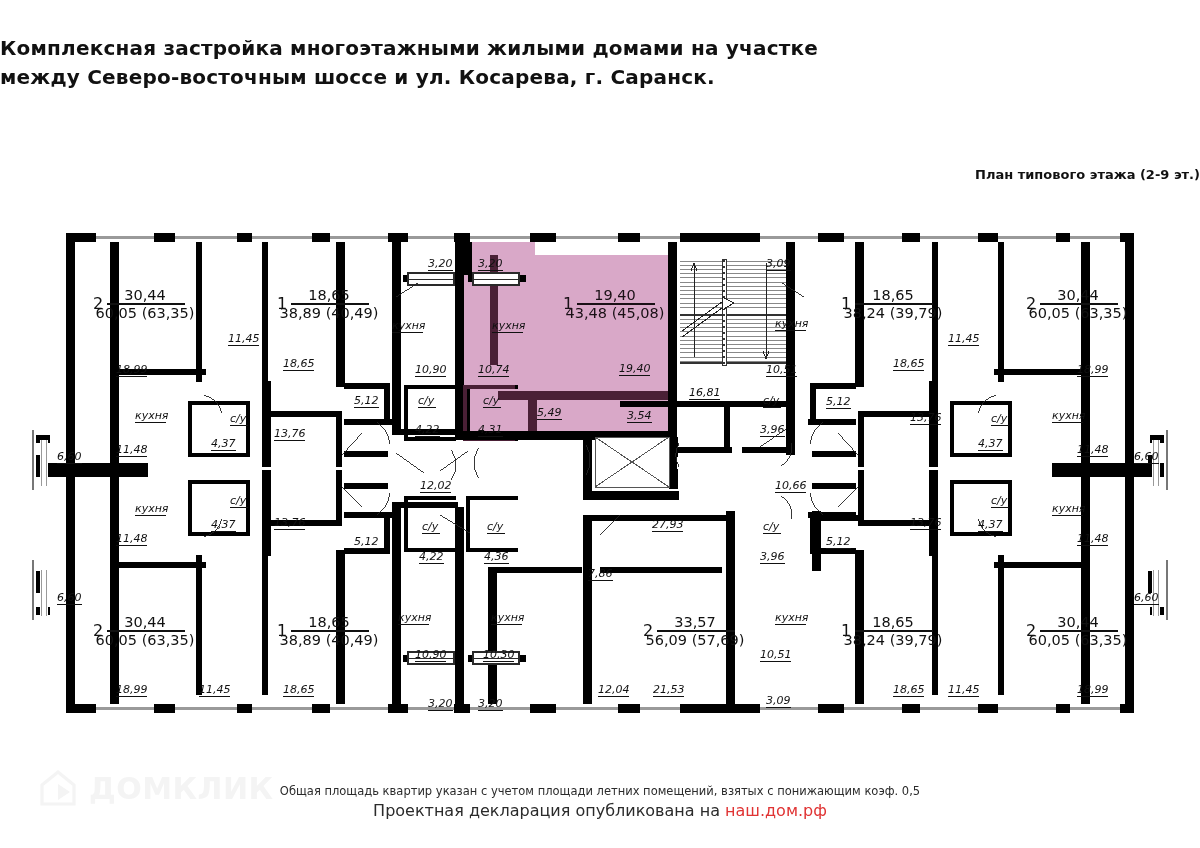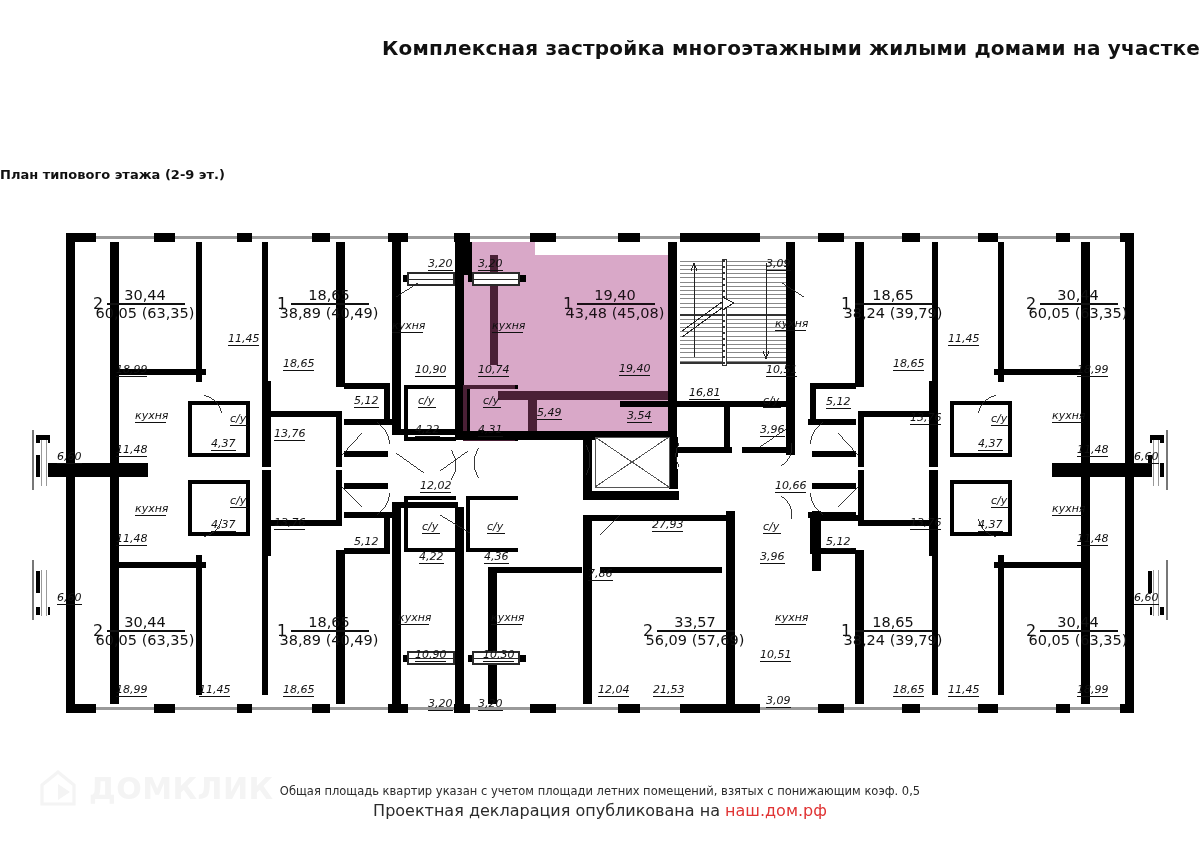--- a/index.html
+++ b/index.html
@@ -4,23 +4,23 @@
 <style>
   html,body{margin:0;padding:0;}
   body{
     width:1200px;height:848px;background:#ffffff;
     font-family:"DejaVu Sans","Liberation Sans",sans-serif;
     color:#1a1a1a;overflow:hidden;position:relative;
   }
   #page{position:relative;width:1200px;height:848px;}
 
   
-  .title-block{position:absolute;left:0;top:34px;width:1200px;text-align:right;}
+  .title-block{position:absolute;left:0;top:34px;width:1200px;text-align:left;}
   .title-line{font-size:20px;font-weight:700;letter-spacing:.2px;line-height:29px;color:#111;}
-  .subtitle{position:absolute;left:0;top:167px;width:1200px;text-align:left;
+  .subtitle{position:absolute;left:0;top:167px;width:1200px;text-align:right;
             font-size:13px;font-weight:700;color:#111;}
 
   
   #plan{position:absolute;left:0;top:215px;width:1200px;height:525px;}
   #plan svg{display:block;}
 
   
   .footer{position:absolute;left:0;top:782px;width:1200px;text-align:center;}
   .footer .l1{font-size:11.5px;color:#2b2b2b;line-height:19px;}
   .footer .l2{font-size:16px;color:#2b2b2b;line-height:19px;}
@@ -31,20 +31,21 @@
              opacity:1;user-select:none;}
   .wm-text{font-size:30px;font-weight:700;color:#f4f4f4;letter-spacing:.5px;}
 </style>
 </head>
 <body>
 
 <div id="page">
 
   <div class="title-block">
     <div class="title-line">Комплексная застройка многоэтажными жилыми домами на участке</div>
+    <div class="title-line">между Северо-восточным шоссе и ул. Косарева, г. Саранск.</div>
   </div>
   <div class="subtitle">План типового этажа (2-9 эт.)</div>
 
   <div id="plan">
     <svg id="plan-svg" width="1200" height="525" viewBox="0 0 1200 525" xmlns="http://www.w3.org/2000/svg" shape-rendering="crispEdges">
       <defs>
         <pattern id="stairhatch" width="6" height="6" patternUnits="userSpaceOnUse">
           <path d="M0 0 L6 0" stroke="#333" stroke-width="0.6"></path>
         </pattern>
       </defs>

